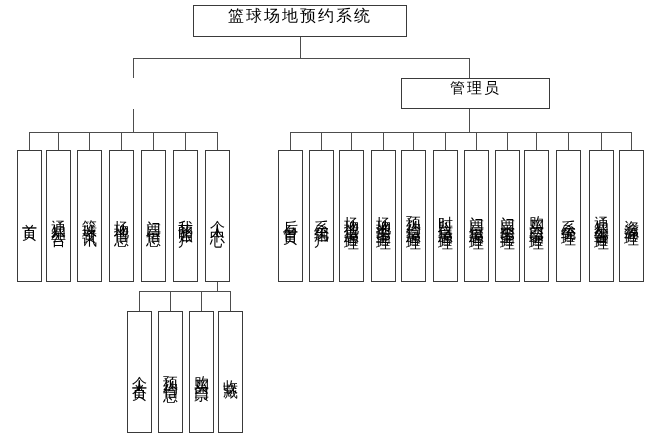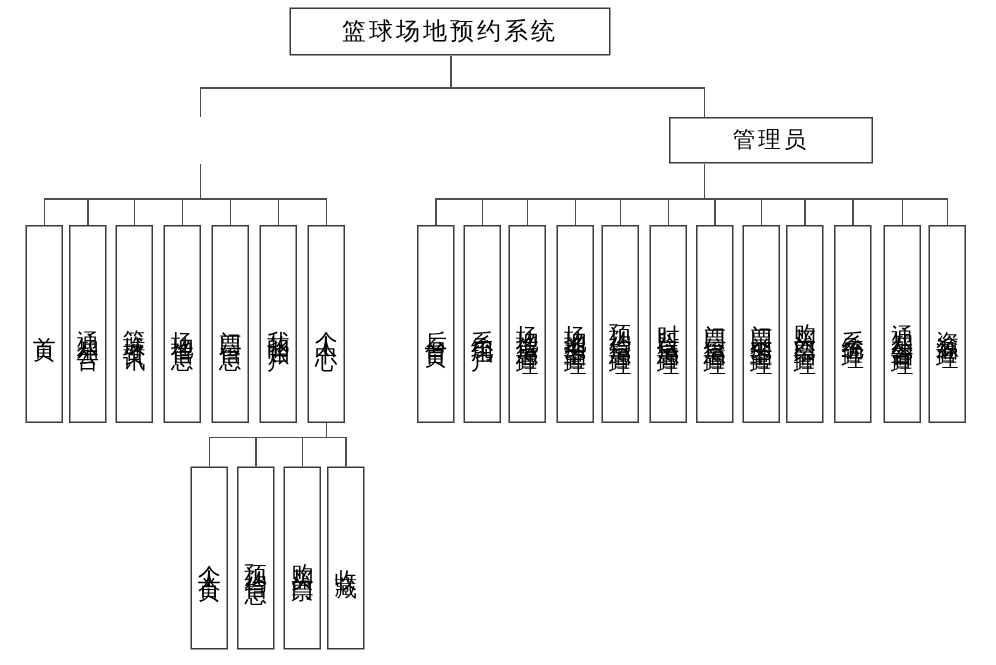--- a/index.html
+++ b/index.html
@@ -19,27 +19,27 @@
   svg.connectors{
     position:absolute;left:0;top:0;
     stroke:var(--line);stroke-width:1;
     shape-rendering:crispEdges;
   }
   .hnode{
     position:absolute;
     box-sizing:border-box;
     border:1px solid var(--border);
     background:var(--bg);
-    display:flex;align-items:center;justify-content:center;
+    display:flex;justify-content:center;
     font-size:15px;letter-spacing:2px;
     white-space:nowrap;
   }
   .hnode.root{left:193px;top:5px;width:214px;height:32px;font-size:16px;}
   .hnode.user{left:64px;top:78px;width:138px;height:31px;}
-  .hnode.admin{left:401px;top:78px;width:136px;height:31px;margin-left:45px;}
+  .hnode.admin{left:401px;top:78px;width:149px;height:31px;}
   .vnode{
     position:absolute;
     box-sizing:border-box;
     border:1px solid var(--border);
     background:var(--bg);
     display:flex;align-items:center;justify-content:center;
     writing-mode:vertical-rl;
     text-orientation:upright;
     font-size:15px;
     letter-spacing:4px;

